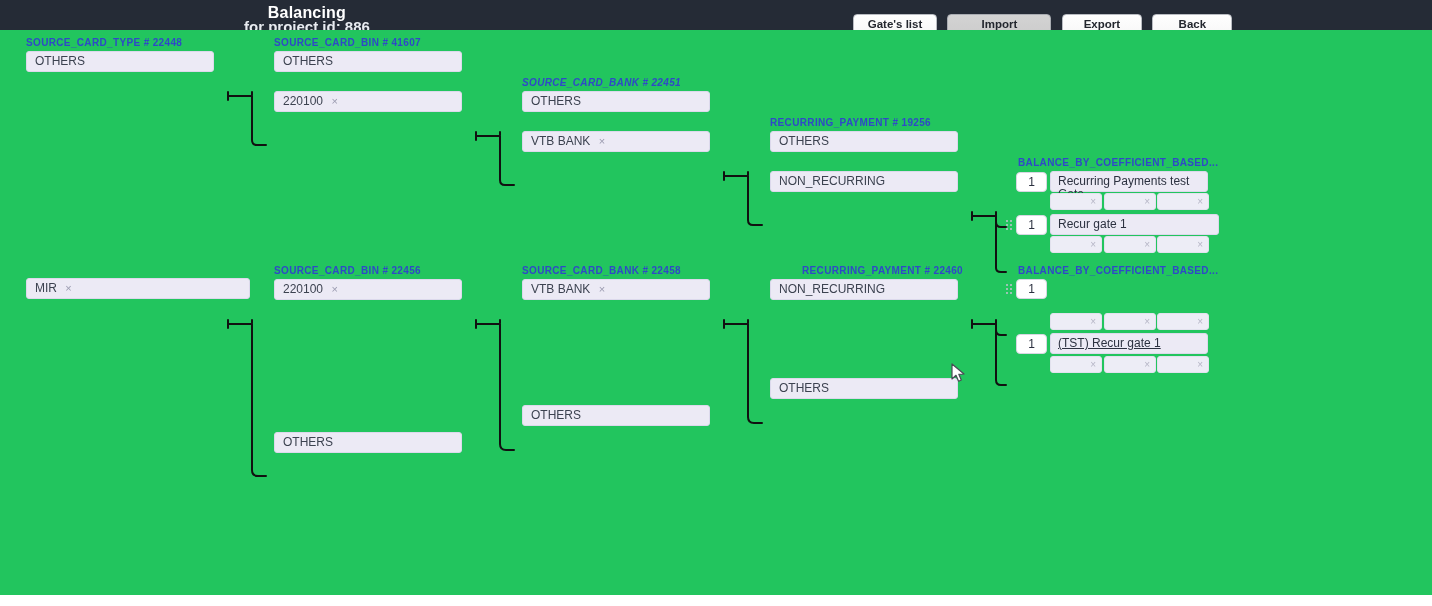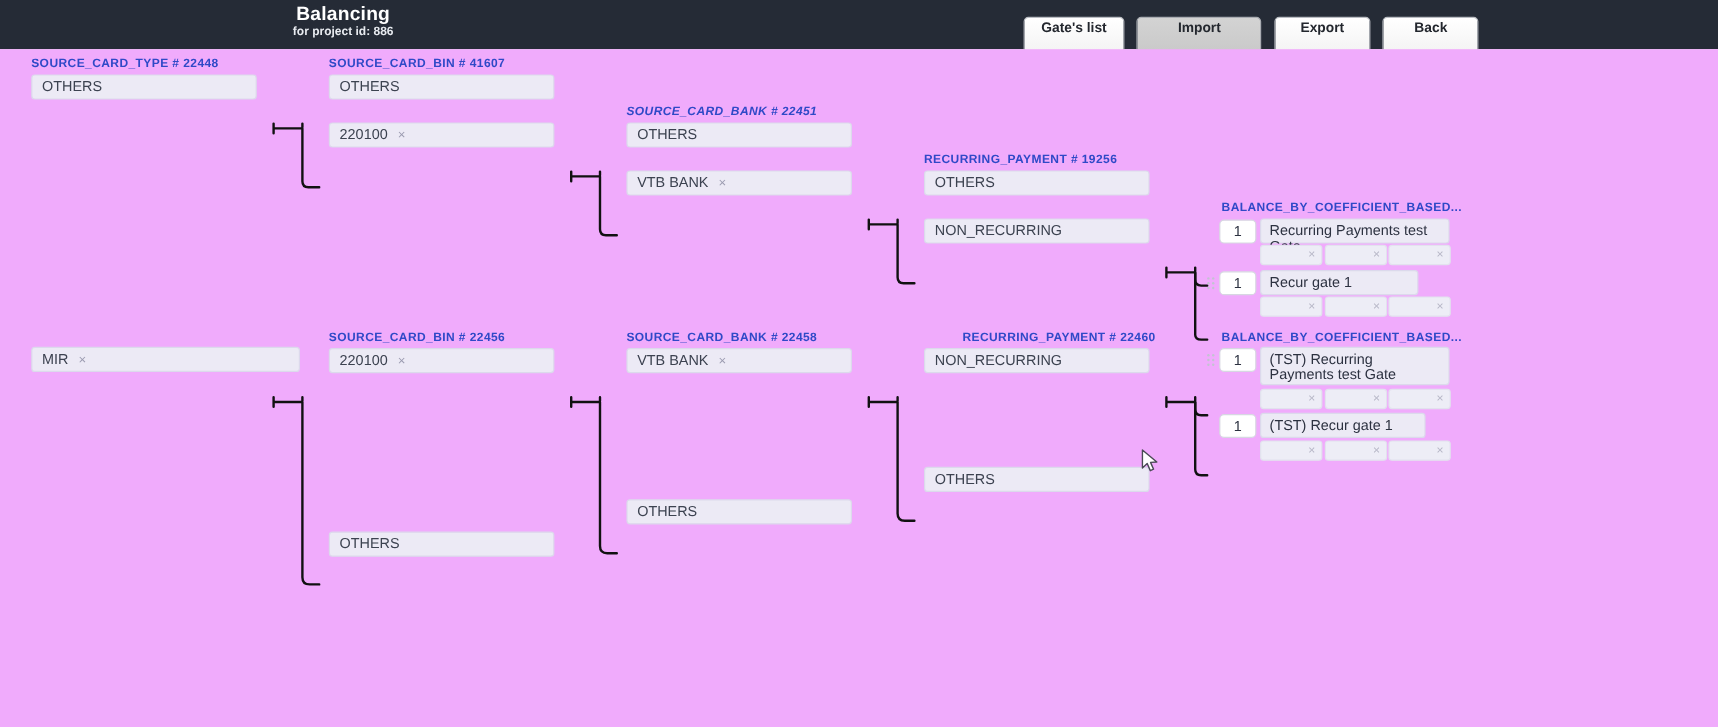--- a/index.html
+++ b/index.html
@@ -21,21 +21,21 @@
   .brand {
     position: absolute; left: 244px; top: 4px;
     color: #ffffff;
     text-align: center;
   }
   .brand-title {
     font-size: 16px; font-weight: bold; line-height: 17px;
     letter-spacing: .2px;
   }
   .brand-sub {
-    font-size: 10px; line-height: 12px; color: #e8ebf0;
+    font-size: 15px; line-height: 12px; color: #e8ebf0;
     font-weight: bold;
   }
   .btn-group { position: absolute; top: 14px; left: 853px; }
   .btn {
     display: inline-block;
     height: 31px; line-height: 19px;
     padding: 0 10px;
     margin-right: 6px;
     font-size: 11.5px; font-weight: bold;
     color: #23272e;
@@ -50,21 +50,21 @@
   .btn.active {
     background: linear-gradient(#d3d3d3,#c9c9c9);
     border-color: #a9acb2;
     min-width: 104px;
   }
   .btn.w-gates { min-width: 84px; }
   .btn.w-export { min-width: 80px; }
   .btn.w-back { min-width: 80px; }
 
   
-  .canvas { position: absolute; left: 0; top: 41px; width: 1432px; height: 565px; background:#f0abfc;padding-left:44px; }
+  .canvas { position: absolute; left: 0; top: 30px; width: 1432px; height: 565px; background:#22c55e;padding-left:44px; }
 
   .col-header {
     position: absolute;
     font-size: 10px;
     font-weight: bold;
     color: #2f49c7;
     letter-spacing: .35px;
     white-space: nowrap;
   }
 
@@ -226,21 +226,21 @@
 
     <div class="grip" style="left:1006px; top:190px;">
       <i></i>
         <i></i>
         <i></i>
         <i></i>
         <i></i>
         <i></i>
     </div>
     <div class="coef" style="left:1016px; top:185px;">1</div>
-    <div class="gate-name" style="left:1050px; top:184px; width:132px; height:21px;">Recur gate 1</div>
+    <div class="gate-name" style="left:1050px; top:184px; width:169px; height:21px;">Recur gate 1</div>
     <div class="subfield" style="left:1050px; top:206px; width:52px;">
       <span class="rm">×</span>
     </div>
     <div class="subfield" style="left:1104px; top:206px; width:52px;">
       <span class="rm">×</span>
     </div>
     <div class="subfield" style="left:1157px; top:206px; width:52px;">
       <span class="rm">×</span>
     </div>
 
@@ -279,33 +279,32 @@
 
     <div class="grip" style="left:1006px; top:254px;">
       <i></i>
         <i></i>
         <i></i>
         <i></i>
         <i></i>
         <i></i>
     </div>
     <div class="coef" style="left:1016px; top:249px;">1</div>
-    <div class="gate-name" style="left:1050px; top:248px; width:158px; height:32px;">(TST) Recurring Payments test Gate</div>
     <div class="subfield" style="left:1050px; top:283px; width:52px;">
       <span class="rm">×</span>
     </div>
     <div class="subfield" style="left:1104px; top:283px; width:52px;">
       <span class="rm">×</span>
     </div>
     <div class="subfield" style="left:1157px; top:283px; width:52px;">
       <span class="rm">×</span>
     </div>
 
     <div class="coef" style="left:1016px; top:304px;">1</div>
-    <div class="gate-name" style="left:1050px; top:303px; width:138px; height:21px;">(TST) Recur gate 1</div>
+    <div class="gate-name" style="left:1050px; top:303px; width:158px; height:21px;text-decoration:underline;">(TST) Recur gate 1</div>
     <div class="subfield" style="left:1050px; top:326px; width:52px;">
       <span class="rm">×</span>
     </div>
     <div class="subfield" style="left:1104px; top:326px; width:52px;">
       <span class="rm">×</span>
     </div>
     <div class="subfield" style="left:1157px; top:326px; width:52px;">
       <span class="rm">×</span>
     </div>
 

